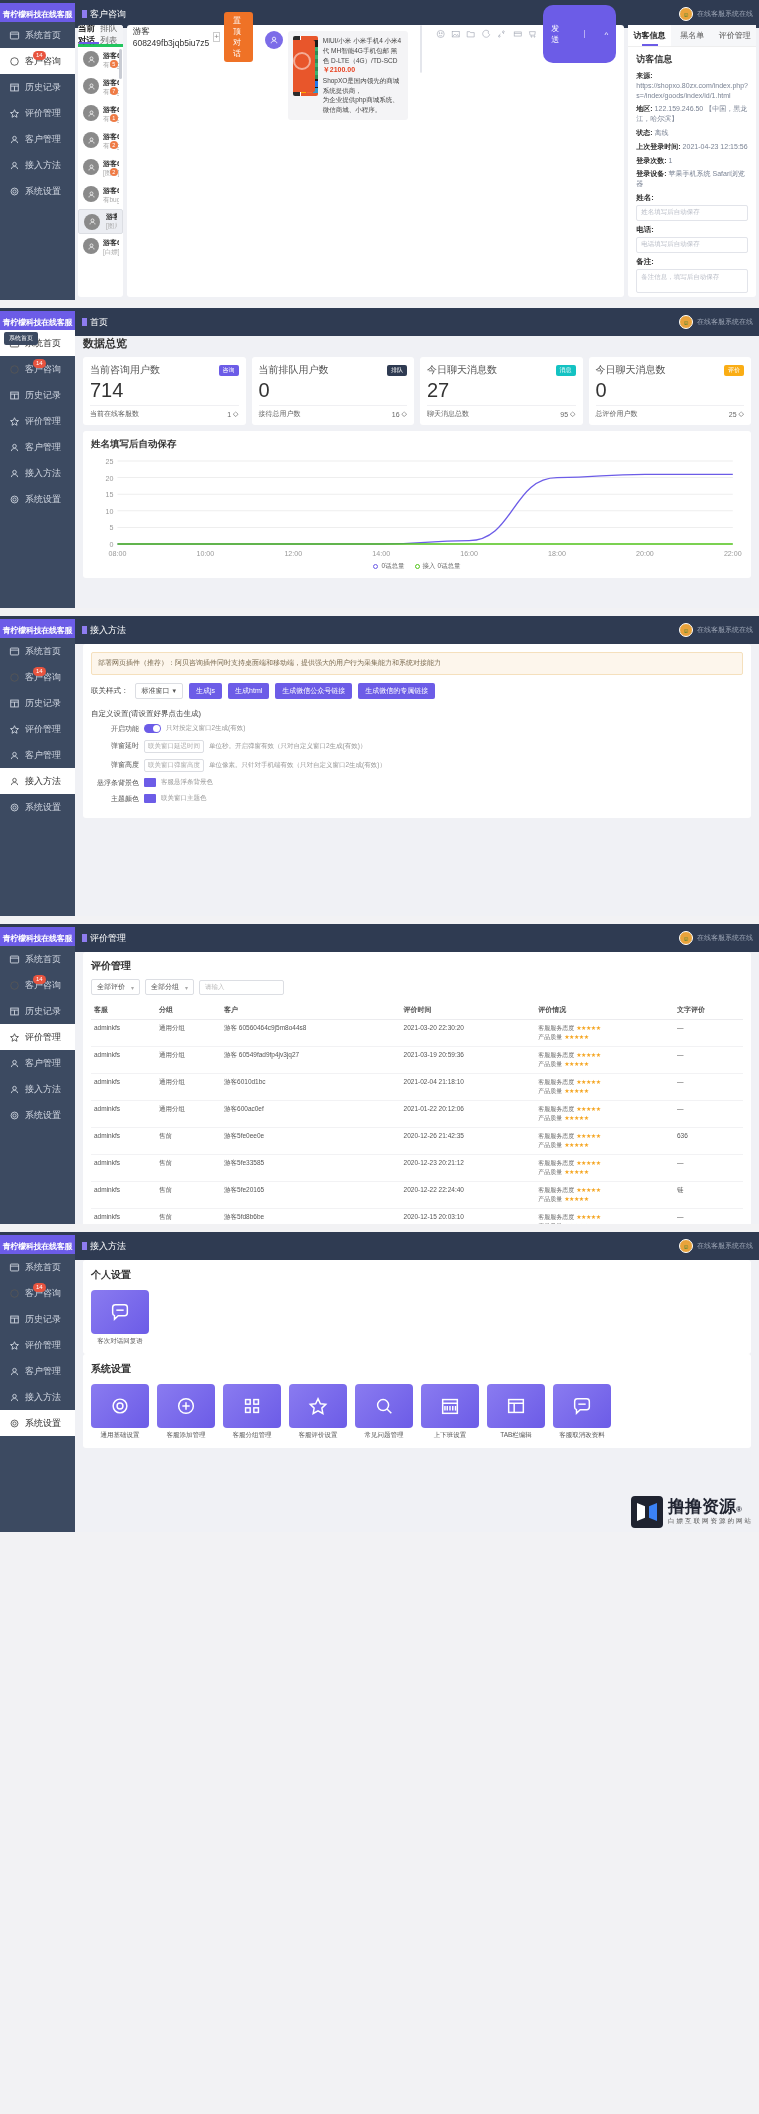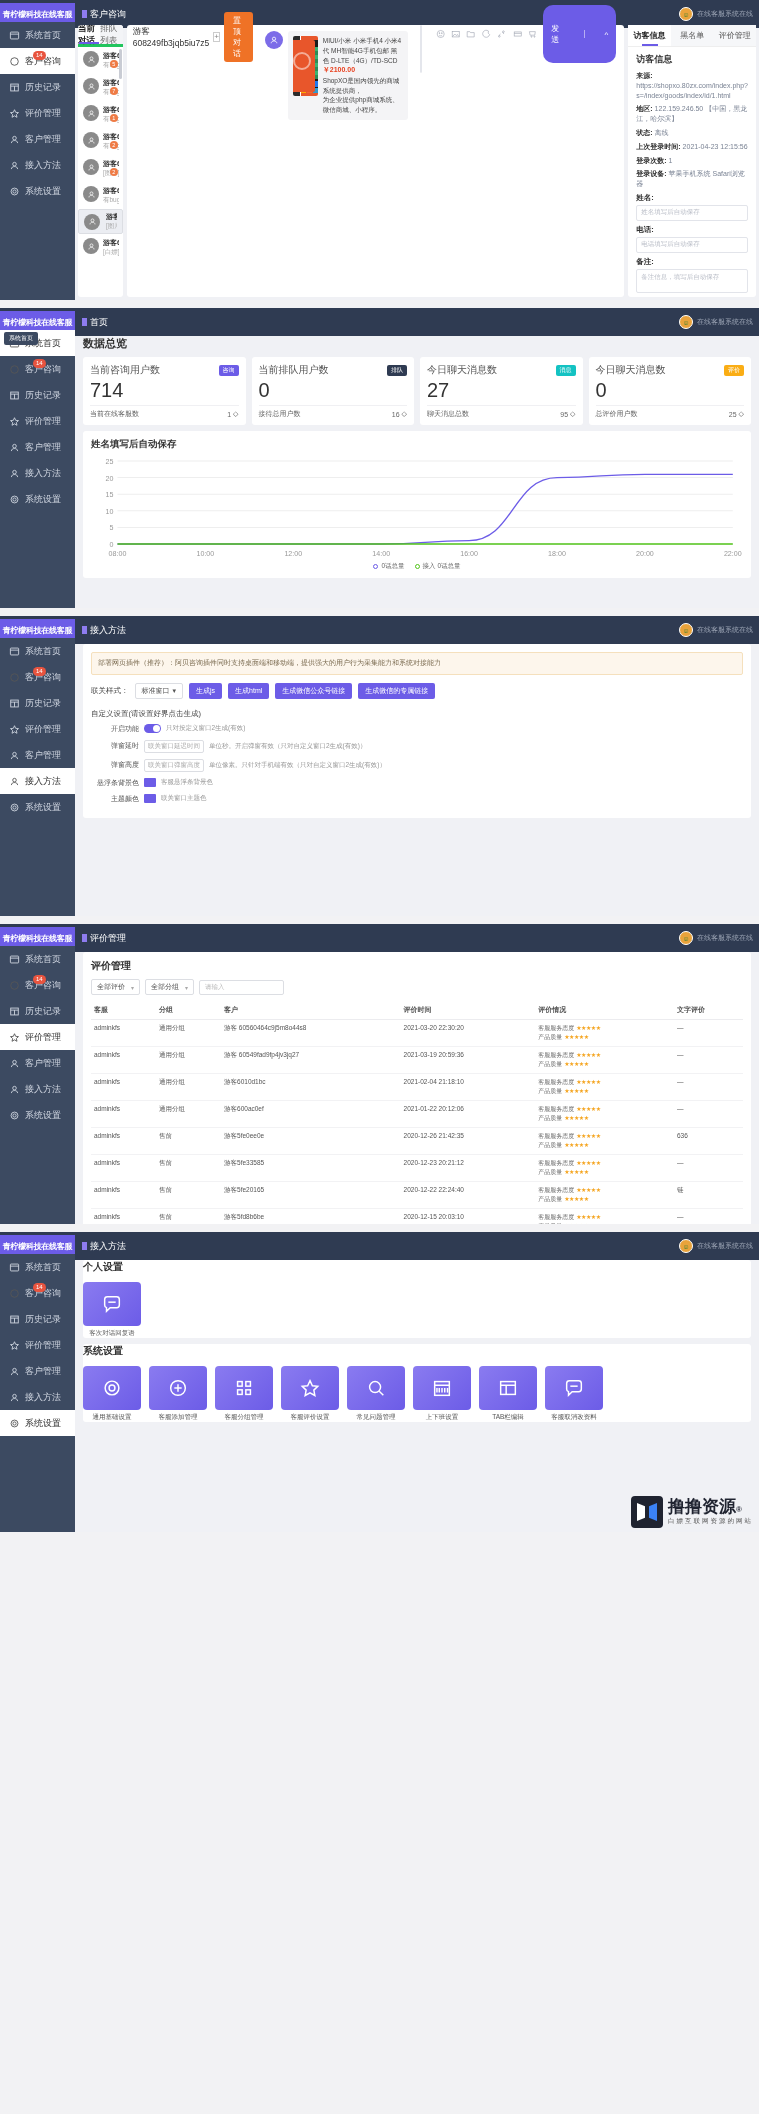--- a/index.html
+++ b/index.html
@@ -133,21 +133,21 @@
   .sel .cv{font-size:6px;color:#aaa;}
   .srch{flex:0 0 auto;width:85px;border:1px solid #dcdee3;border-radius:2px;font-size:6.5px;padding:2px 5px;color:#bbb;}
   table{width:100%;border-collapse:collapse;}
   th{font-size:7px;color:#555;text-align:left;font-weight:bold;padding:4px 3px;border-bottom:1px solid #ececef;}
   td{font-size:6.5px;color:#555;padding:4px 3px;border-bottom:1px solid #f2f2f4;vertical-align:top;}
   .stars{color:#f5a623;letter-spacing:-0.5px;font-size:6px;}
   .rt{font-size:6px;color:#666;}
 
   
   .setwrap{padding:6px 8px;}
-  .setbox{background:#fff;border-radius:3px;padding:0;margin-bottom:6px;}
+  .setbox{background:#fff;border-radius:3px;padding:8px;}
   .setbox h3{font-size:10px;font-weight:bold;margin-bottom:8px;}
   .tiles{display:flex;flex-wrap:wrap;gap:8px;}
   .tile{width:58px;}
   .tile .sq{width:58px;height:44px;border-radius:4px;background:linear-gradient(135deg,#8a7bf0,#6c5ce7);display:flex;align-items:center;justify-content:center;}
   .tile .sq svg{width:22px;height:22px;stroke:#fff;fill:none;stroke-width:1.6;}
   .tilelab{font-size:6.5px;color:#555;text-align:center;margin-top:3px;}
 
   
   .wm{position:absolute;right:6px;bottom:4px;display:flex;align-items:center;gap:5px;}
   .wm-ico{width:32px;height:32px;background:#1f2330;border-radius:4px;position:relative;}

